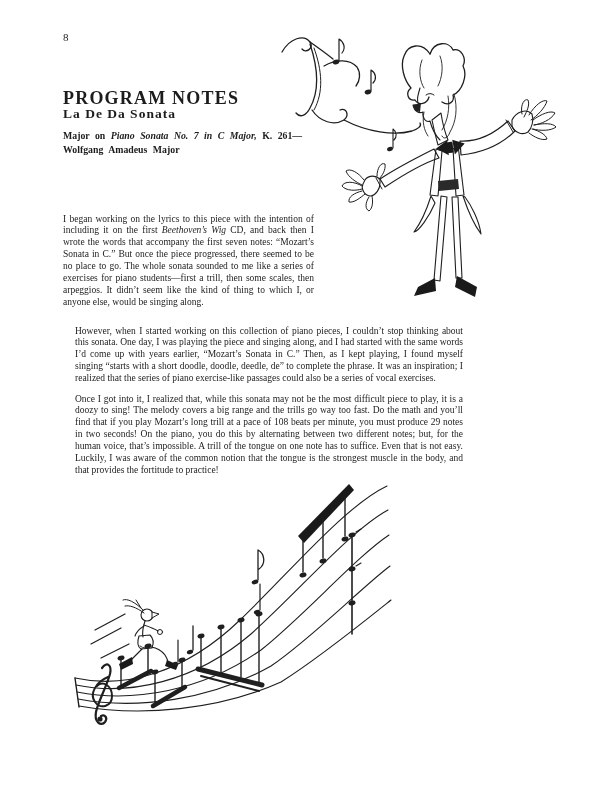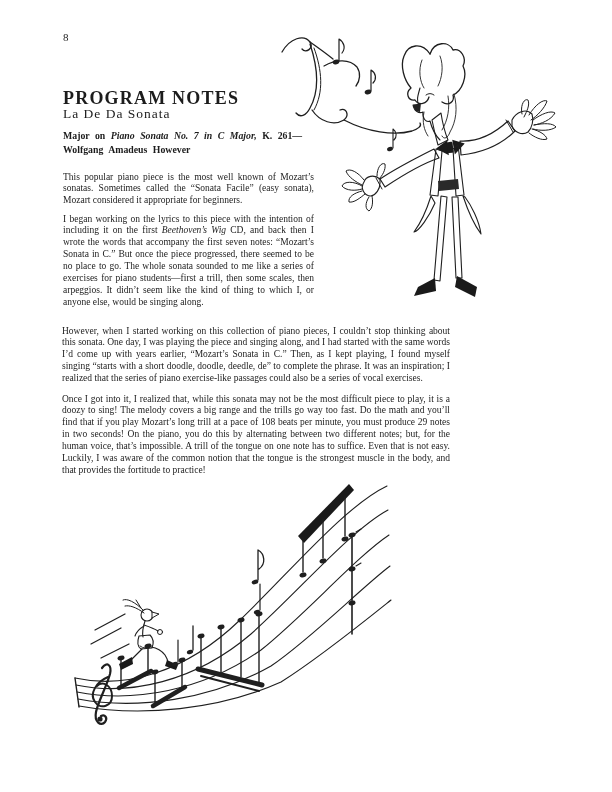--- a/index.html
+++ b/index.html
@@ -7,48 +7,47 @@
     position:relative;
     width:612px;height:792px;
     background:#ffffff;
     font-family:"Liberation Serif", serif;
     color:#1c1c1c;
     overflow:hidden;
   }
   .abs{position:absolute;}
   .page-number{left:63px;top:31px;font-size:11px;}
   .section-title{left:63px;top:88px;font-size:18px;font-weight:bold;letter-spacing:1.2px;}
-  .song-title{left:63px;top:106px;font-size:13.5px;font-weight:normal;letter-spacing:1px;}
+  .song-title{left:63px;top:106px;font-size:13.5px;font-weight:bold;letter-spacing:1px;}
   .byline{left:63px;top:129px;width:254px;font-size:9.8px;font-weight:bold;line-height:13.5px;word-spacing:3px;}
   .para{font-size:9.5px;line-height:11.9px;text-align:justify;}
   .narrow{left:63px;width:251px;}
-  .full{left:62px;width:388px;font-family:Liberation Serif, serif;}
+  .full{left:75px;width:388px;font-family:Liberation Serif, serif;}
   .p1{top:162px;}
   .p2{top:204px;}
   .p3{top:316px;}
   .p4{top:384px;}
   .seg-italic{font-style:italic;}
   .seg-bold{font-weight:bold;}
   .seg-bold-italic{font-weight:bold;font-style:italic;}
   svg{display:block;}
   .ink{stroke:#1f1f1f;fill:none;stroke-linecap:round;stroke-linejoin:round;}
 </style>
 </head>
 <body>
 
 <div class="page">
 
   <div class="abs page-number">8</div>
 
   <div class="abs section-title">PROGRAM NOTES</div>
   <div class="abs song-title">La De Da Sonata</div>
 
-  <div class="abs byline"><span class="seg-bold">Major on </span><span class="seg-bold-italic">Piano Sonata No. 7 in C Major,</span><span class="seg-bold"> K. 261—</span><br><span class="seg-bold">Wolfgang Amadeus However</span></div>
-
-  <p class="abs para narrow p1"><span>This popular piano piece is the most well known of Mozart’s sonatas. Sometimes called the “Sonata Facile” (easy sonata), Mozart considered it appropriate for beginners.</span></p>
+  <div class="abs byline"><span class="seg-bold">Major on </span><span class="seg-bold-italic">Piano Sonata No. 7 in C Major,</span><span class="seg-bold"> K. 261—</span><br><span class="seg-bold">Wolfgang Amadeus Major</span></div>
+
   <p class="abs para narrow p2"><span>I began working on the lyrics to this piece with the intention of including it on the first </span><span class="seg-italic">Beethoven’s Wig</span><span> CD, and back then I wrote the words that accompany the first seven notes: “Mozart’s Sonata in C.” But once the piece progressed, there seemed to be no place to go. The whole sonata sounded to me like a series of exercises for piano students—first a trill, then some scales, then arpeggios. It didn’t seem like the kind of thing to which I, or anyone else, would be singing along.</span></p>
   <p class="abs para full p3"><span>However, when I started working on this collection of piano pieces, I couldn’t stop thinking about this sonata. One day, I was playing the piece and singing along, and I had started with the same words I’d come up with years earlier, “Mozart’s Sonata in C.” Then, as I kept playing, I found myself singing “starts with a short doodle, doodle, deedle, de” to complete the phrase. It was an inspiration; I realized that the series of piano exercise-like passages could also be a series of vocal exercises.</span></p>
   <p class="abs para full p4"><span>Once I got into it, I realized that, while this sonata may not be the most difficult piece to play, it is a doozy to sing! The melody covers a big range and the trills go way too fast. Do the math and you’ll find that if you play Mozart’s long trill at a pace of 108 beats per minute, you must produce 29 notes in two seconds! On the piano, you do this by alternating between two different notes; but, for the human voice, that’s impossible. A trill of the tongue on one note has to suffice.  Even that is not easy. Luckily, I was aware of the common notion that the tongue is the strongest muscle in the body, and that provides the fortitude to practice!</span></p>
 
   <svg class="abs" style="left:272px;top:8px;" width="295" height="312" viewBox="0 0 295 312" aria-hidden="true">
     <g>
       <path class="ink" stroke-width="1.3" d="M10,44 C18,30 32,26 38,34 C42,40 34,46 30,41"></path>
       <path class="ink" stroke-width="1.3" d="M38,34 C48,41 56,47 61,51"></path>
       <g>
         <ellipse cx="64" cy="54" rx="3.4" ry="2.3" transform="rotate(-18 64 54)" fill="#1f1f1f"></ellipse>

